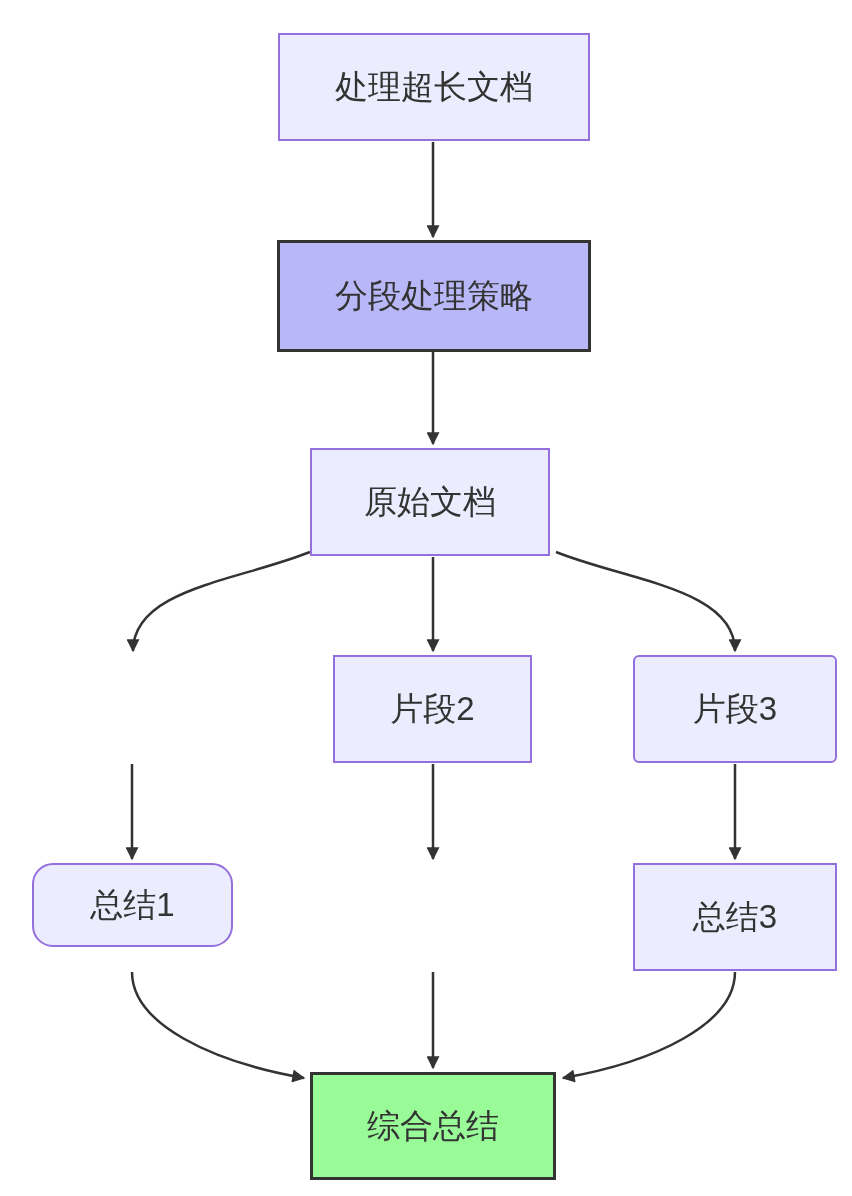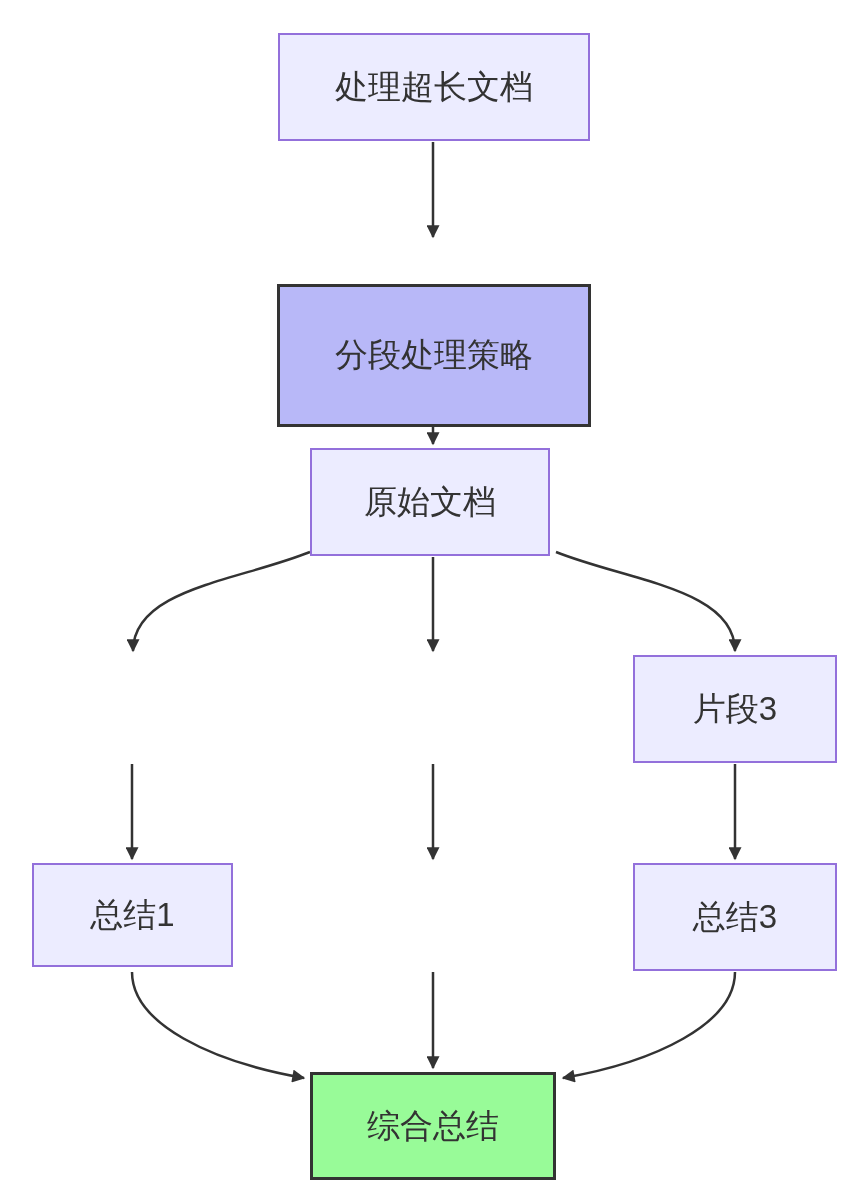--- a/index.html
+++ b/index.html
@@ -73,35 +73,38 @@
     <path class="edge" marker-end="url(#arrow)" d="M735,764 L735,859"></path>
     <path class="edge" marker-end="url(#arrow)" d="M132,972 C132,1024 212,1062 304,1078"></path>
     <path class="edge" marker-end="url(#arrow)" d="M433,972 L433,1068"></path>
     <path class="edge" marker-end="url(#arrow)" d="M735,972 C735,1024 655,1062 563,1078"></path>
   </svg>
 
   <div class="node" style="left:278px; top:33px; width:312px; height:108px;">
     <span>处理超长文档</span>
   </div>
 
-  <div class="node node--highlight" style="left:277px; top:240px; width:314px; height:143px;margin-top:44px;">
+  <div class="node node--highlight" style="left:277px; top:240px; width:314px; height:112px;">
     <span>分段处理策略</span>
   </div>
 
   <div class="node" style="left:310px; top:448px; width:240px; height:108px;">
     <span>原始文档</span>
   </div>
 
 
+  <div class="node" style="left:333px; top:655px; width:199px; height:108px;">
+    <span>片段2</span>
+  </div>
 
-  <div class="node" style="left:633px; top:655px; width:204px; height:108px;">
+  <div class="node" style="left:633px; top:655px; width:204px; height:108px;border-radius:6px;">
     <span>片段3</span>
   </div>
 
-  <div class="node" style="left:32px; top:863px; width:201px; height:104px;">
+  <div class="node" style="left:32px; top:863px; width:201px; height:84px;border-radius:21px;">
     <span>总结1</span>
   </div>
 
 
   <div class="node" style="left:633px; top:863px; width:204px; height:108px;">
     <span>总结3</span>
   </div>
 
   <div class="node node--success" style="left:310px; top:1072px; width:246px; height:108px;">
     <span>综合总结</span>

